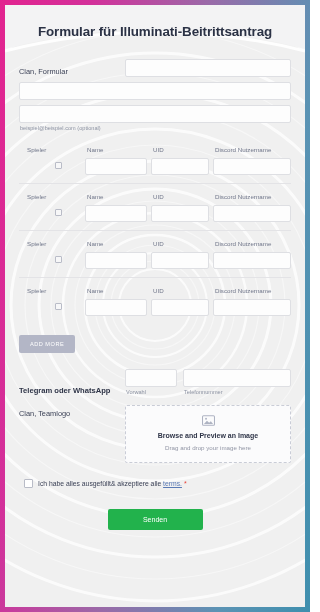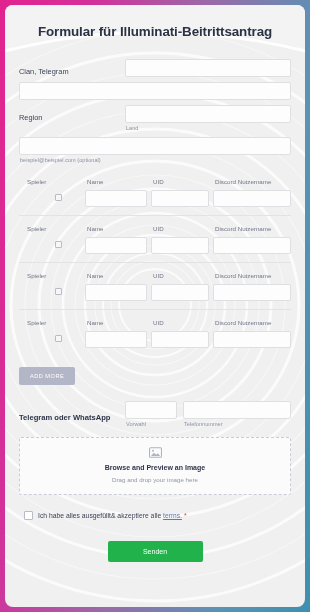--- a/index.html
+++ b/index.html
@@ -13,21 +13,20 @@
     position: relative;
     width: 310px; height: 612px;
     padding: 5px;
     background: linear-gradient(100deg, #e2238f 0%, #d3309a 22%, #9a6aa8 50%, #5b93b4 78%, #3f8fae 100%);
   }
   #page {
     position: relative;
     width: 100%; height: 100%;
     background: #f0f0f0;
     overflow: hidden;
-    border-radius: 8px;
   }
   
   #arcs {
     position: absolute; inset: 0;
     pointer-events: none; z-index: 0;
   }
   #header-wave {
     position: absolute; left: 0; right: 0; top: 0; height: 56px;
     z-index: 1; pointer-events: none;
   }
@@ -130,21 +129,21 @@
     color: #ffffff;
     font-size: 5.6px;
     letter-spacing: 0.5px;
     padding: 6px 11px;
     border: none;
     border-radius: 2px;
     font-family: "Liberation Sans", sans-serif;
     cursor: pointer;
   }
   
-  .phone-row { display: flex; align-items: center; margin-bottom: 6px; }
+  .phone-row { display: flex; align-items: flex-end; margin-bottom: 6px; }
   .phone-row .lbl {
     width: 106px; flex: 0 0 106px;
     font-size: 7.6px; font-weight: bold;
     color: #2f3548; padding-top: 7px;
   }
   .phone-fields { flex: 1; display: flex; gap: 6px; }
   .pf-prefix { flex: 0 0 52px; }
   .pf-number { flex: 1; }
   .sub { font-size: 5.6px; color: #8d93a3; margin-top: 2px; padding-left: 1px; }
   
@@ -232,41 +231,34 @@
       <path d="M0,44 Q150,4 300,44 L300,0 L0,0 Z" fill="#f3f3f4"></path>
       <path d="M0,46 Q150,8 300,46" fill="none" stroke="#ffffff" stroke-width="3" stroke-opacity="0.9"></path>
     </svg>
 
     <div id="content">
 
       <div id="page-title">Formular für Illuminati-Beitrittsantrag</div>
 
       
       <div class="row">
-        <div class="lbl">Clan, Telegram</div>
+        <div class="lbl">Clan, Formular</div>
         <div class="fieldwrap">
           <input class="inp" type="text" value="" style="">
         </div>
       </div>
 
       
       <div class="row">
         <div class="fieldwrap">
           <input class="inp" type="text" value="" style="">
         </div>
       </div>
 
       
-      <div class="row">
-        <div class="lbl">Region</div>
-        <div class="fieldwrap">
-          <input class="inp" type="text" value="" style="">
-          <div class="hint">Land</div>
-        </div>
-      </div>
 
       
       <div class="row">
         <div class="fieldwrap">
           <input class="inp" type="text" value="" style="">
           <div class="hint">beispiel@beispiel.com (optional)</div>
         </div>
       </div>
 
       
@@ -353,20 +345,21 @@
           </div>
           <div class="pf-number">
             <input class="inp" type="text" value="" style="">
             <div class="sub">Telefonnummer</div>
           </div>
         </div>
       </div>
 
       
       <div class="logo-row">
+        <div class="lbl">Clan, Teamlogo</div>
         <div id="dropzone">
           <svg id="img-icon" width="13" height="11" viewBox="0 0 20 16">
             <rect x="0.8" y="0.8" width="18.4" height="14.4" rx="1.6" fill="none" stroke="#aeb3c2" stroke-width="1.6"></rect>
             <circle cx="6.2" cy="5.4" r="1.5" fill="#aeb3c2"></circle>
             <path d="M3 13.2 L7.6 8.2 L11 11.4 L13.6 9 L17 13.2 Z" fill="#aeb3c2"></path>
           </svg>
           <div id="browse-label">Browse and Preview an Image</div>
           <div id="drag-label">Drag and drop your image here</div>
         </div>
       </div>

